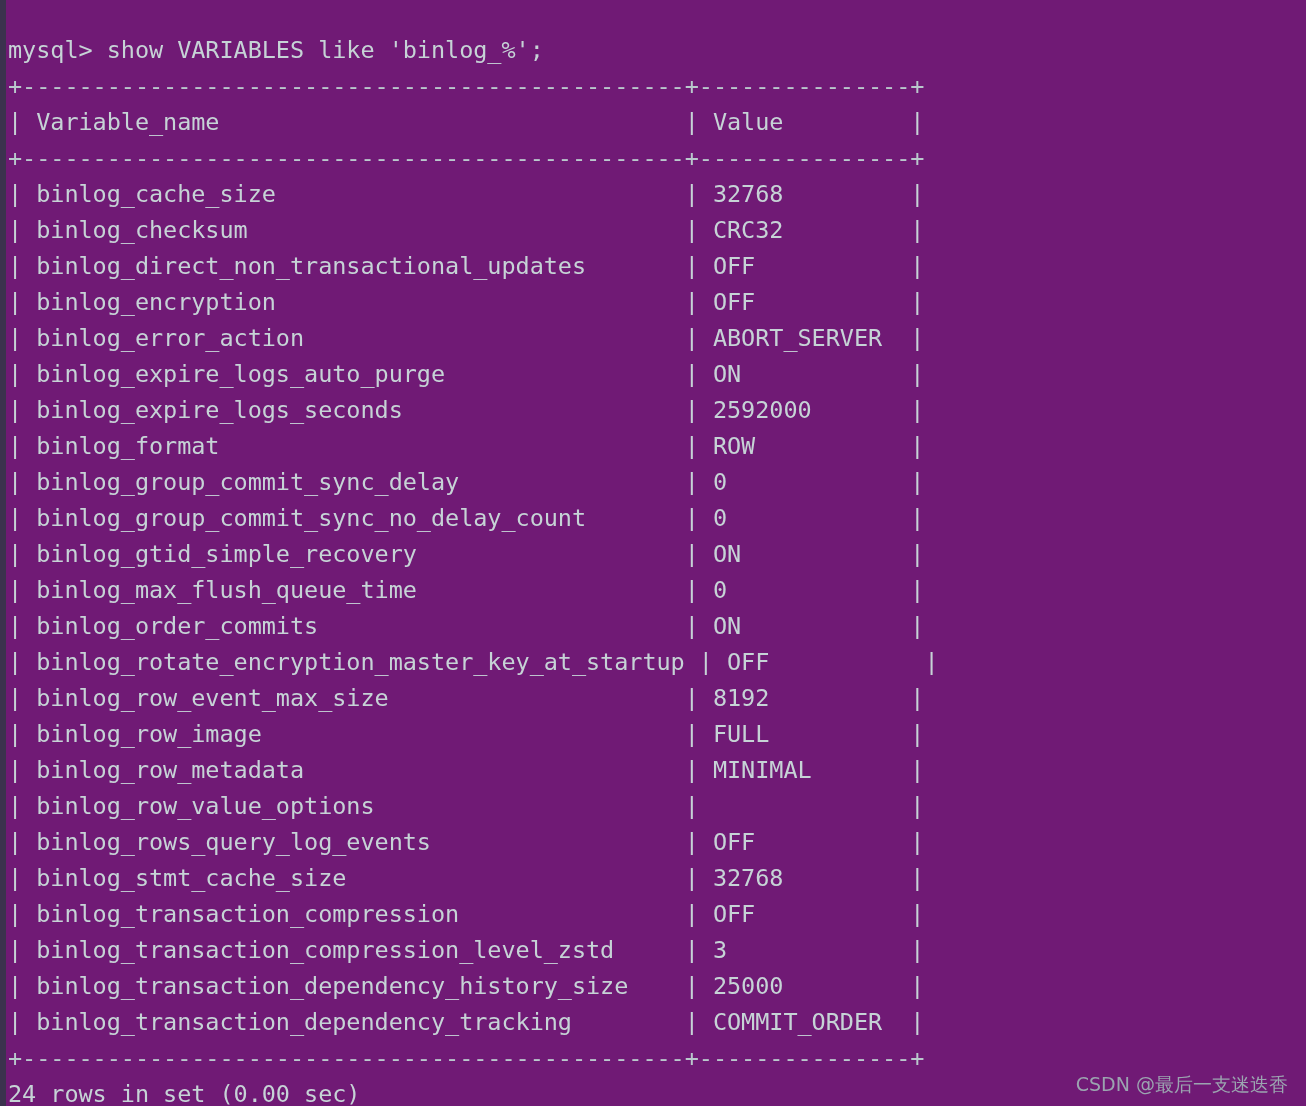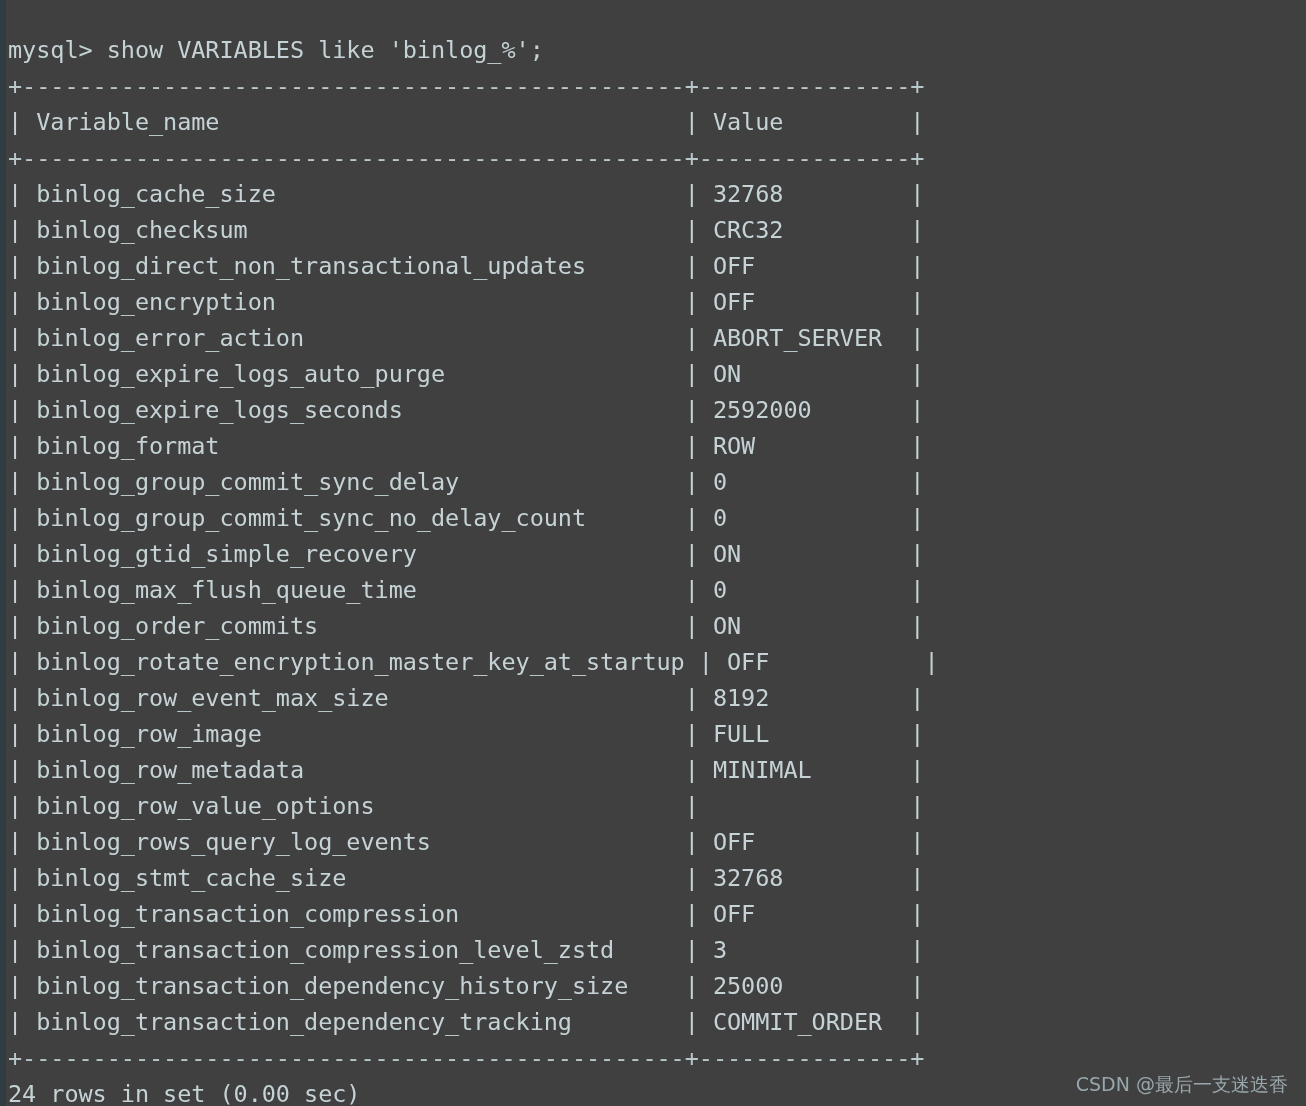--- a/index.html
+++ b/index.html
@@ -10,21 +10,21 @@
   body {
     width: 1306px;
     height: 1106px;
     overflow: hidden;
     position: relative;
     font-family: "DejaVu Sans Mono", monospace;
   }
   #terminal {
     position: absolute;
     inset: 0;
-    background: #404040;
+    background: #701a75;
     padding: 8px 0 0 8px;
     box-sizing: border-box;
   }
   
   #left-edge {
     position: absolute;
     left: 0; top: 0; bottom: 0;
     width: 6px;
     background: #2a3b42;
     opacity: .75;

